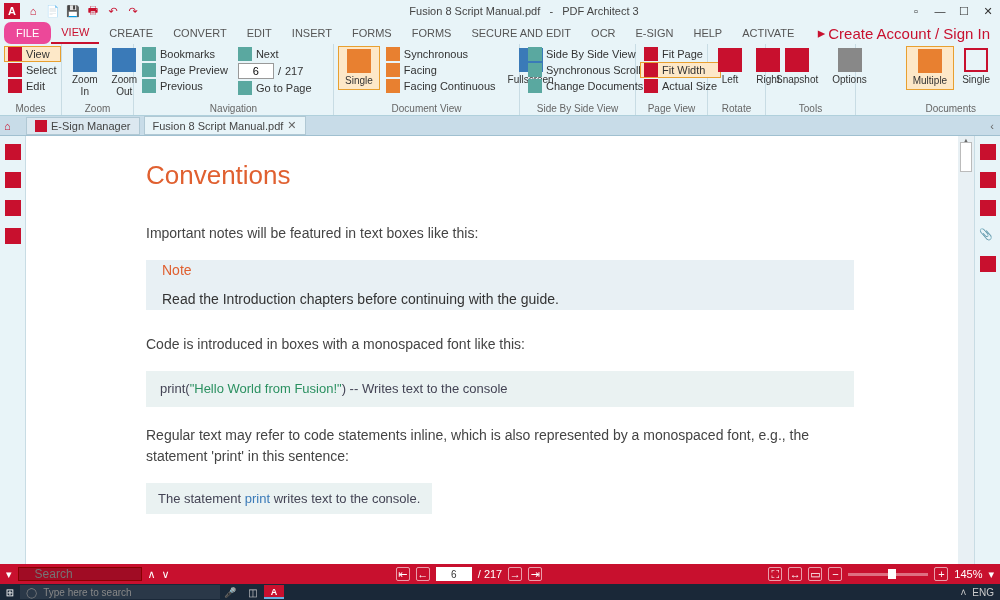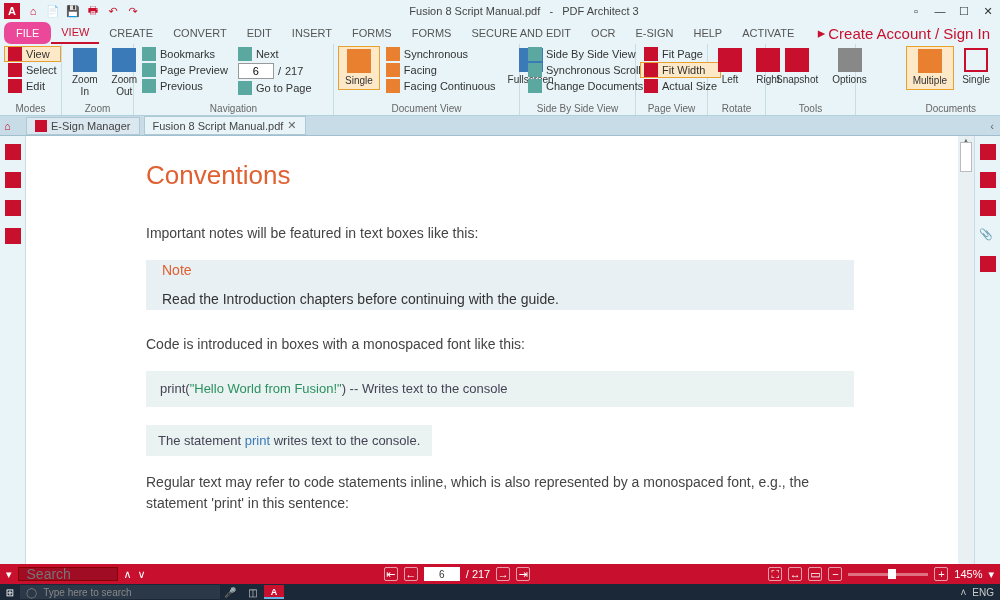--- a/index.html
+++ b/index.html
@@ -68,21 +68,21 @@
 .code-box .str { color:#2a9060; }
 .code-inline { background:#eaf2f2; padding:6px 12px; font-family:'Consolas',monospace; font-size:13px; color:#445; display:inline-block; }
 .code-inline .kw { color:#3a7ab8; }
 .vscroll { position:absolute; right:0; top:0; bottom:0; width:16px; background:#e8f0f4; }
 .vscroll .thumb { position:absolute; top:6px; width:12px; left:2px; height:30px; background:#fff; border:1px solid #bbb; }
 .vscroll .arrow { position:absolute; width:14px; height:14px; left:1px; font-size:9px; text-align:center; color:#666; }
 .vscroll .arrow.up { top:0; }
 
 
 .statusbar { position:absolute; bottom:16px; left:0; right:0; height:20px; background:#c8102e; display:flex; align-items:center; color:#fff; font-size:11px; padding:0 6px; gap:6px; }
-.statusbar .search { background:#a00c24; border:1px solid #800; width:100px; height:14px; color:#ddd; padding:0 8px; font-size:14px; }
+.statusbar .search { background:#a00c24; border:1px solid #800; width:124px; height:14px; color:#ddd; padding:0 16px; font-size:12px; }
 .statusbar .sb-ico { width:14px; height:14px; border:1px solid rgba(255,255,255,0.6); border-radius:2px; display:inline-flex; align-items:center; justify-content:center; cursor:pointer; }
 .statusbar .sb-pg { background:#fff; color:#333; width:36px; height:14px; text-align:center; border:none; font-size:10px; }
 .statusbar .zoom-slider { width:80px; height:3px; background:rgba(255,255,255,0.4); position:relative; }
 .statusbar .zoom-slider .knob { position:absolute; width:8px; height:10px; background:#fff; top:-4px; left:50%; }
 .statusbar .spacer { flex:1; }
 
 
 .taskbar { position:absolute; bottom:0; left:0; right:0; height:16px; background:#1a2838; display:flex; align-items:center; color:#ccc; font-size:10px; }
 .taskbar .start { width:20px; text-align:center; color:#fff; }
 .taskbar .search-tb { background:#2a3848; height:14px; flex:0 0 200px; display:flex; align-items:center; padding:0 6px; color:#888; gap:6px; }
@@ -327,22 +327,22 @@
   <div class="page-area">
     <div class="page-content">
       <h1>Conventions</h1>
       <p>Important notes will be featured in text boxes like this:</p>
       <div class="note-box">
         <div class="note-title">Note</div>
         <div>Read the Introduction chapters before continuing with the guide.</div>
       </div>
       <p>Code is introduced in boxes with a monospaced font like this:</p>
       <div class="code-box"><span>print(</span><span class="str">"Hello World from Fusion!"</span><span>)   -- Writes text to the console</span></div>
+      <p>Regular text may refer to code statements inline, which is also represented by a monospaced font, e.g., the statement 'print' in this sentence:</p>
       <p><span class="code-inline"><span>The statement </span><span class="kw">print</span><span> writes text to the console.</span></span></p>
-      <p>Regular text may refer to code statements inline, which is also represented by a monospaced font, e.g., the statement 'print' in this sentence:</p>
       <br>
       
     </div>
     <div class="vscroll">
       <div class="arrow up">▲</div>
       <div class="thumb"></div>
     </div>
   </div>
   <div class="side-right">
     <span class="side-ico ico-red"></span>

